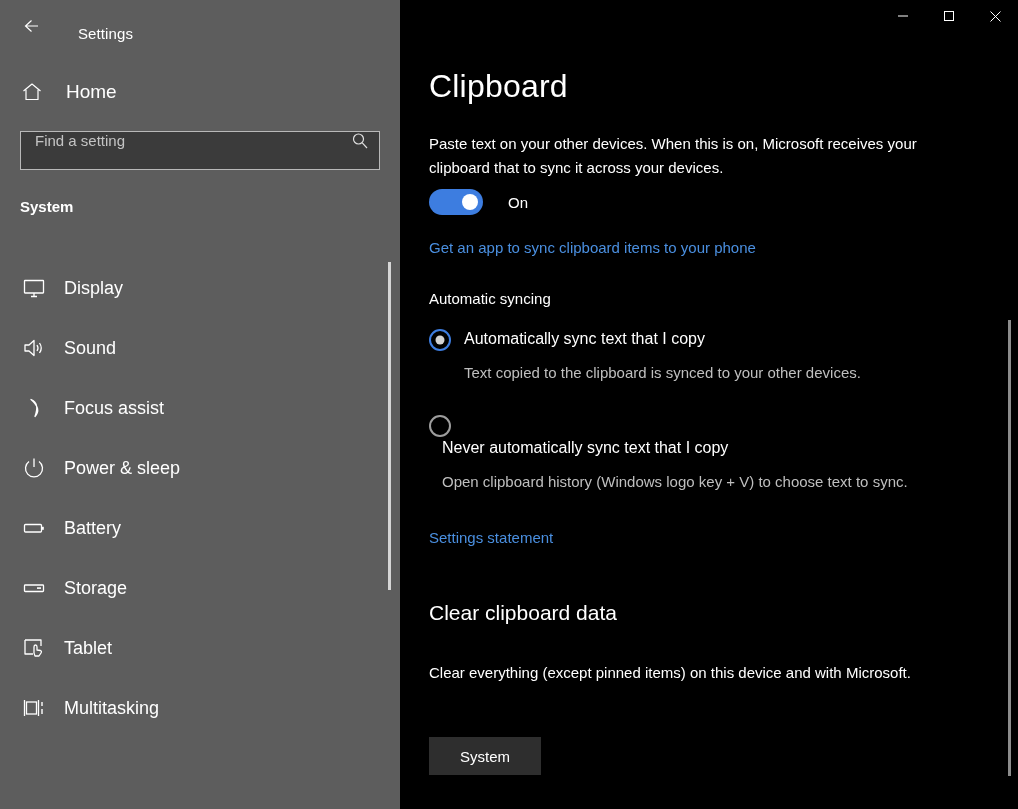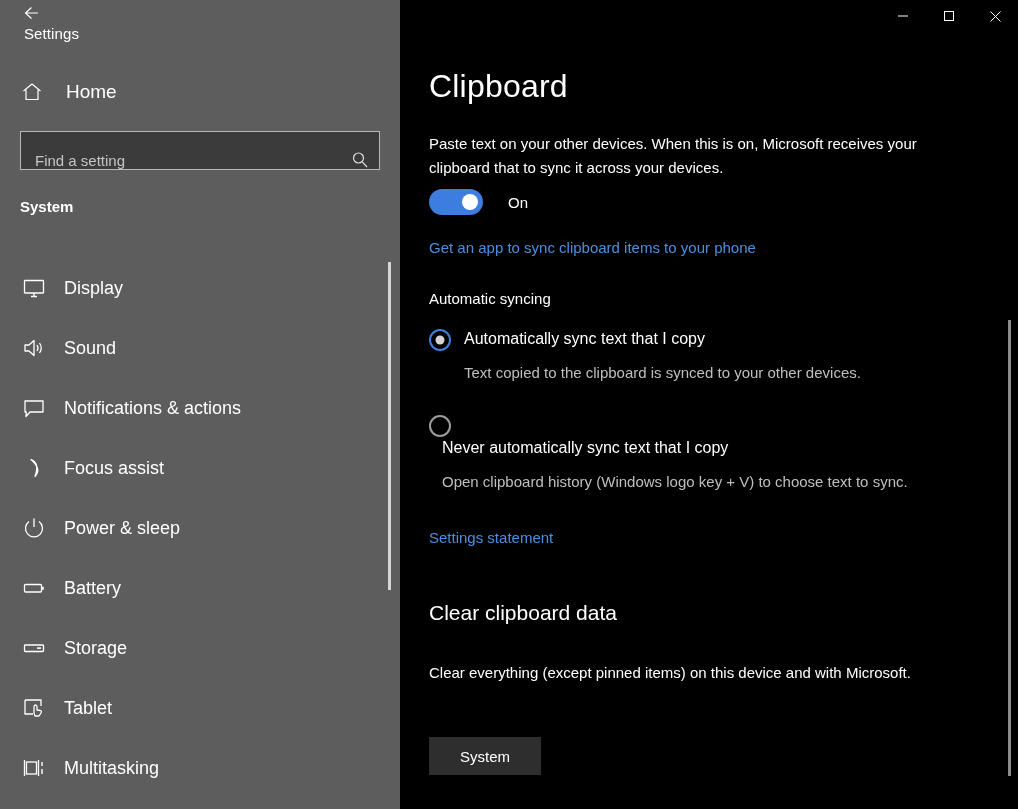--- a/index.html
+++ b/index.html
@@ -18,21 +18,21 @@
   
   .sidebar {
     position: absolute; left: 0; top: 0;
     width: 400px; height: 809px;
     background: #5d5d5d;
     overflow: hidden;
   }
   .titlebar-left {
     position: absolute; left: 0; top: 0;
     width: 400px; height: 42px;
-    display: flex; align-items: flex-start; flex-direction: column;
+    display: flex; align-items: flex-end;
   }
   .back-btn {
     width: 46px; height: 32px;
     margin-left: 8px;
     display: flex; align-items: center; justify-content: center;
     color: #ffffff;
   }
   .app-title {
     margin-left: 24px;
     font-size: 15px;
@@ -50,21 +50,21 @@
     color: #ffffff;
   }
   .home-label {
     font-size: 19px; color: #ffffff; margin-left: 10px;
   }
   .search-wrap {
     position: absolute; left: 20px; top: 131px;
     width: 360px; height: 39px;
     background: #3b3b3b;
     border: 1px solid #b8b8b8;
-    display: flex; align-items: flex-end;
+    display: flex; align-items: flex-start;
   }
   .search-input {
     flex: 1;
     background: transparent;
     border: none; outline: none;
     color: #c8c8c8;
     font-size: 15px;
     font-family: "Liberation Sans", sans-serif;
     padding-left: 14px;
   }
@@ -283,28 +283,20 @@
         <div class="nav-icon">
           <svg width="24" height="24" viewBox="0 0 24 24">
             <path d="M3 9 L7 9 L12 4.5 L12 19.5 L7 15 L3 15 Z" fill="none" stroke="currentColor" stroke-width="1.3" stroke-linejoin="round"></path>
             <path d="M15 9 Q17 12 15 15" fill="none" stroke="currentColor" stroke-width="1.3"></path>
             <path d="M17.5 7 Q21 12 17.5 17" fill="none" stroke="currentColor" stroke-width="1.3"></path>
           </svg>
         </div>
         <div class="nav-label">Sound</div>
       </div>
 
-      <div class="nav-item">
-        <div class="nav-icon">
-          <svg width="24" height="24" viewBox="0 0 24 24">
-            <path d="M3 5 L21 5 L21 16 L8 16 L4 20.5 L4.3 16 L3 16 Z" fill="none" stroke="currentColor" stroke-width="1.3" stroke-linejoin="round"></path>
-          </svg>
-        </div>
-        <div class="nav-label">Notifications &amp; actions</div>
-      </div>
 
       <div class="nav-item">
         <div class="nav-icon">
           <svg width="24" height="24" viewBox="0 0 24 24">
             <path d="M9 3.5 Q18 7 13 20.5 Q20 13 9 3.5 Z" fill="none" stroke="currentColor" stroke-width="1.3" stroke-linejoin="round"></path>
           </svg>
         </div>
         <div class="nav-label">Focus assist</div>
       </div>
 

